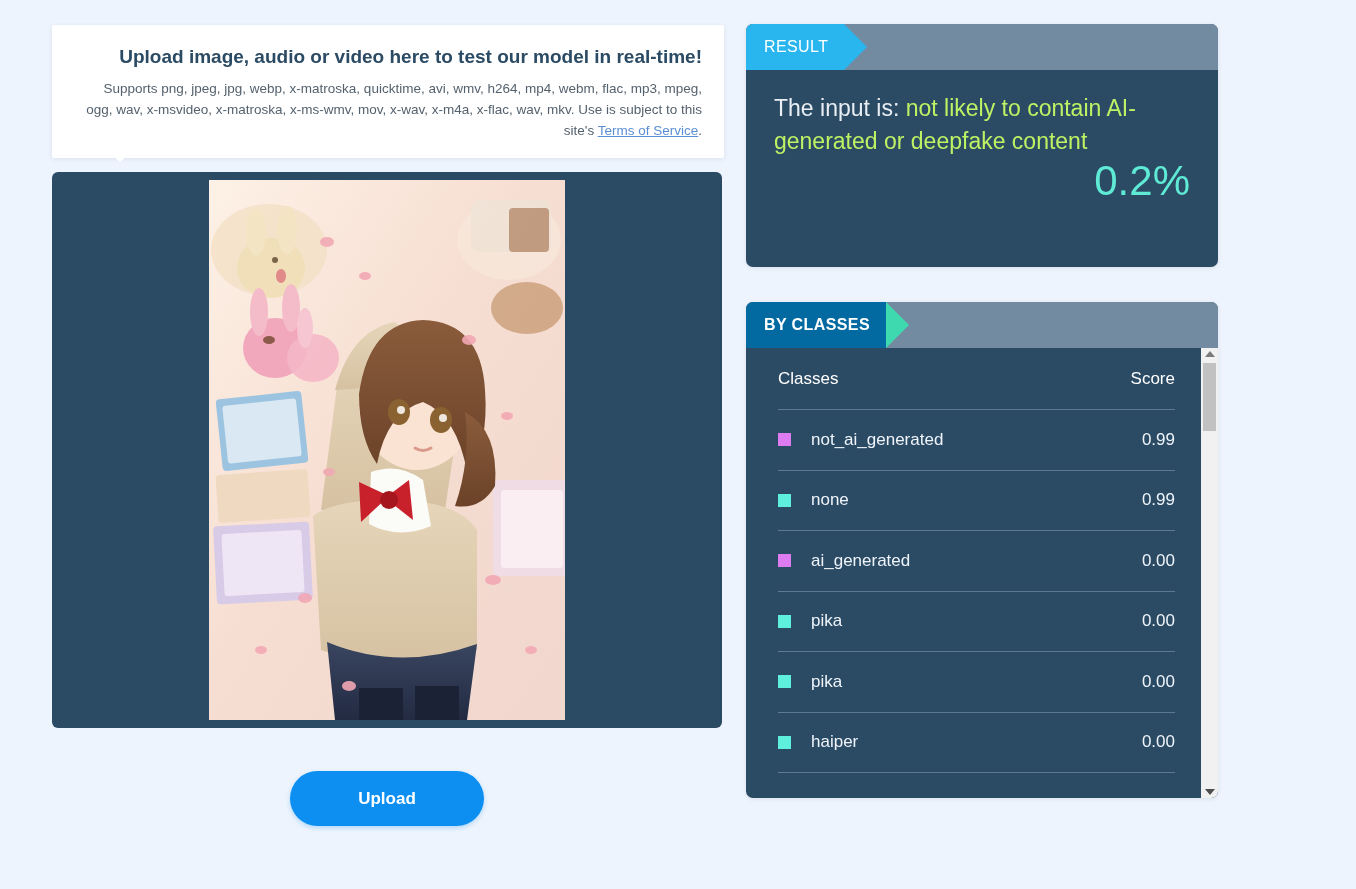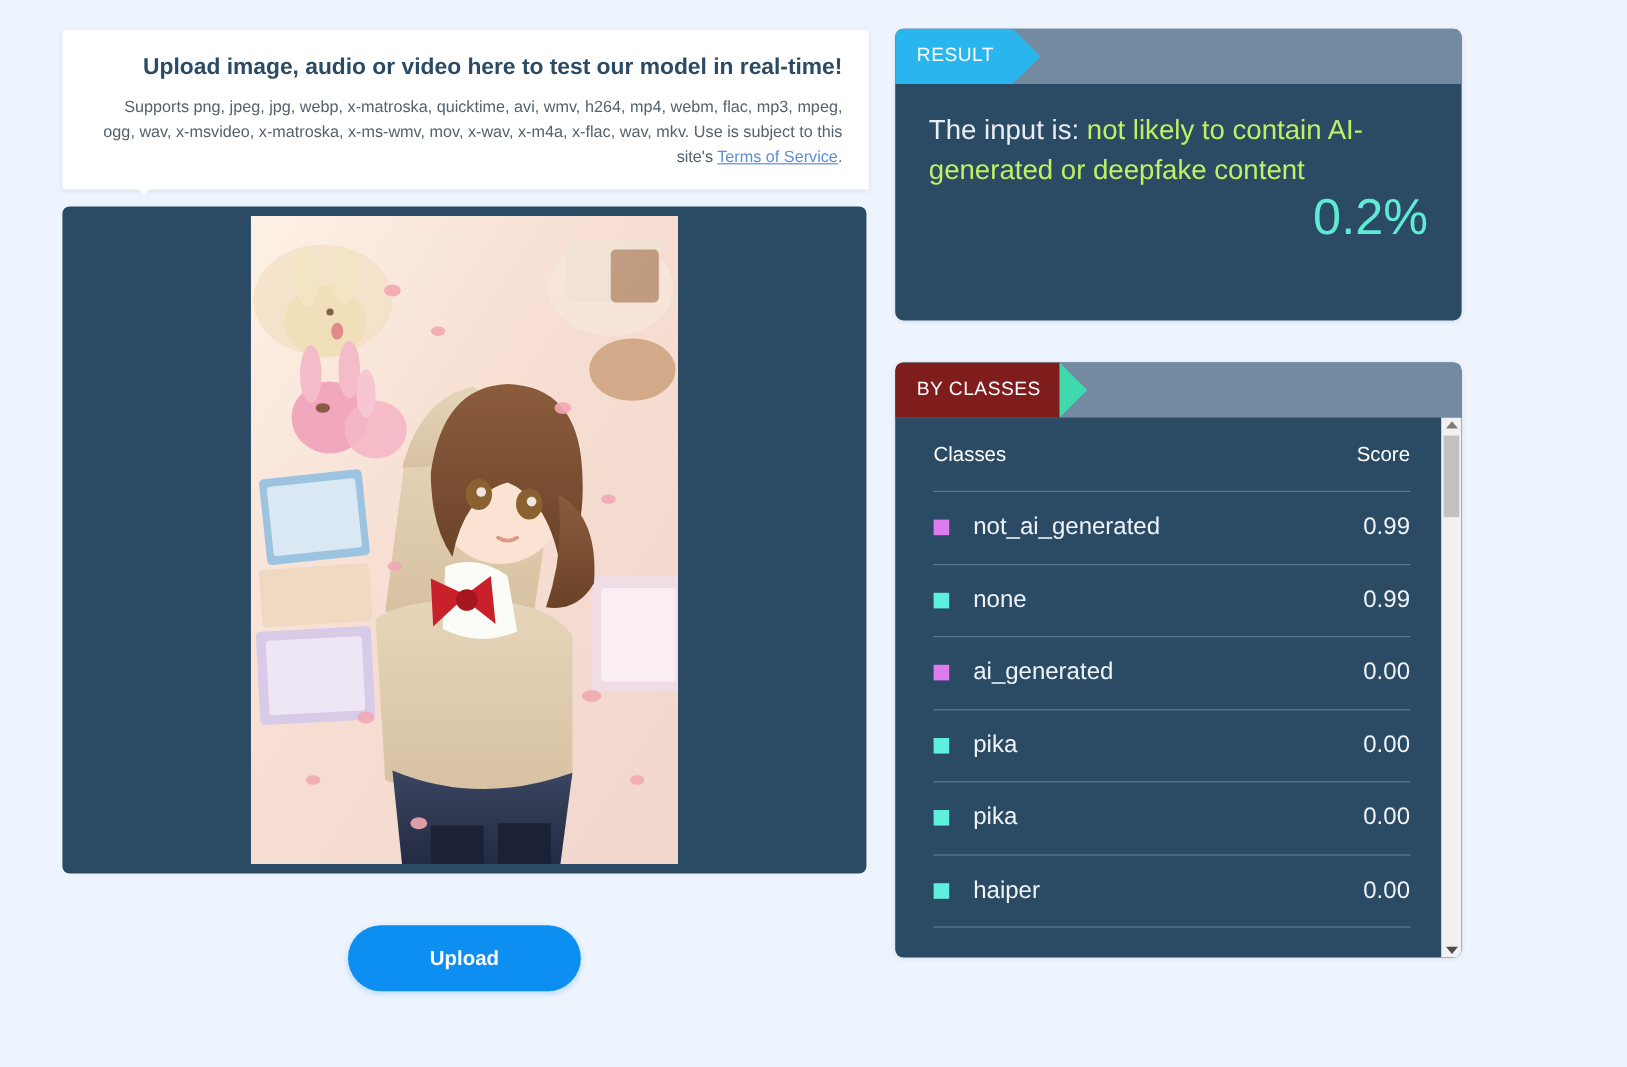--- a/index.html
+++ b/index.html
@@ -85,21 +85,21 @@
   }
   .header-tag::after {
     content: ""; position: absolute; right: -23px; top: 0;
     width: 0; height: 0;
     border-top: 23px solid transparent;
     border-bottom: 23px solid transparent;
     border-left: 23px solid currentColor;
   }
   .tag-result { background: #29b6ef; }
   .tag-result::after { color: #29b6ef; }
-  .tag-classes { background: #7f1d1d; }
+  .tag-classes { background: #0369a1; font-weight: bold; }
   .tag-classes::after { color: #3fd9b0; }
 
   .result-body { padding: 22px 28px 18px 28px; }
   .result-line {
     font-size: 23px; color: #e8eef4; line-height: 1.42; margin: 0;
   }
   .result-verdict { color: #bef264; }
   .result-score {
     margin: 2px 0 0 0; text-align: right;
     font-size: 42px; color: #5eead4; line-height: 1.05;
@@ -116,21 +116,21 @@
   }
   .classes-head-row {
     display: flex; justify-content: space-between; align-items: center;
     height: 62px; color: #ffffff; font-size: 17px;
     border-bottom: 1px solid #5d7a92;
   }
   .class-row {
     display: flex; align-items: center;
     height: 60.5px;
     border-bottom: 1px solid #5d7a92;
-    color: #eef4fa; font-size: 20px;
+    color: #eef4fa; font-size: 17px;
   }
   .swatch {
     width: 13px; height: 13px; margin-right: 20px; flex: 0 0 13px;
   }
   .class-name { flex: 1; }
   .class-score { text-align: right; }
 
   
   .scrollbar {
     width: 17px; background: #f1f1f1;

